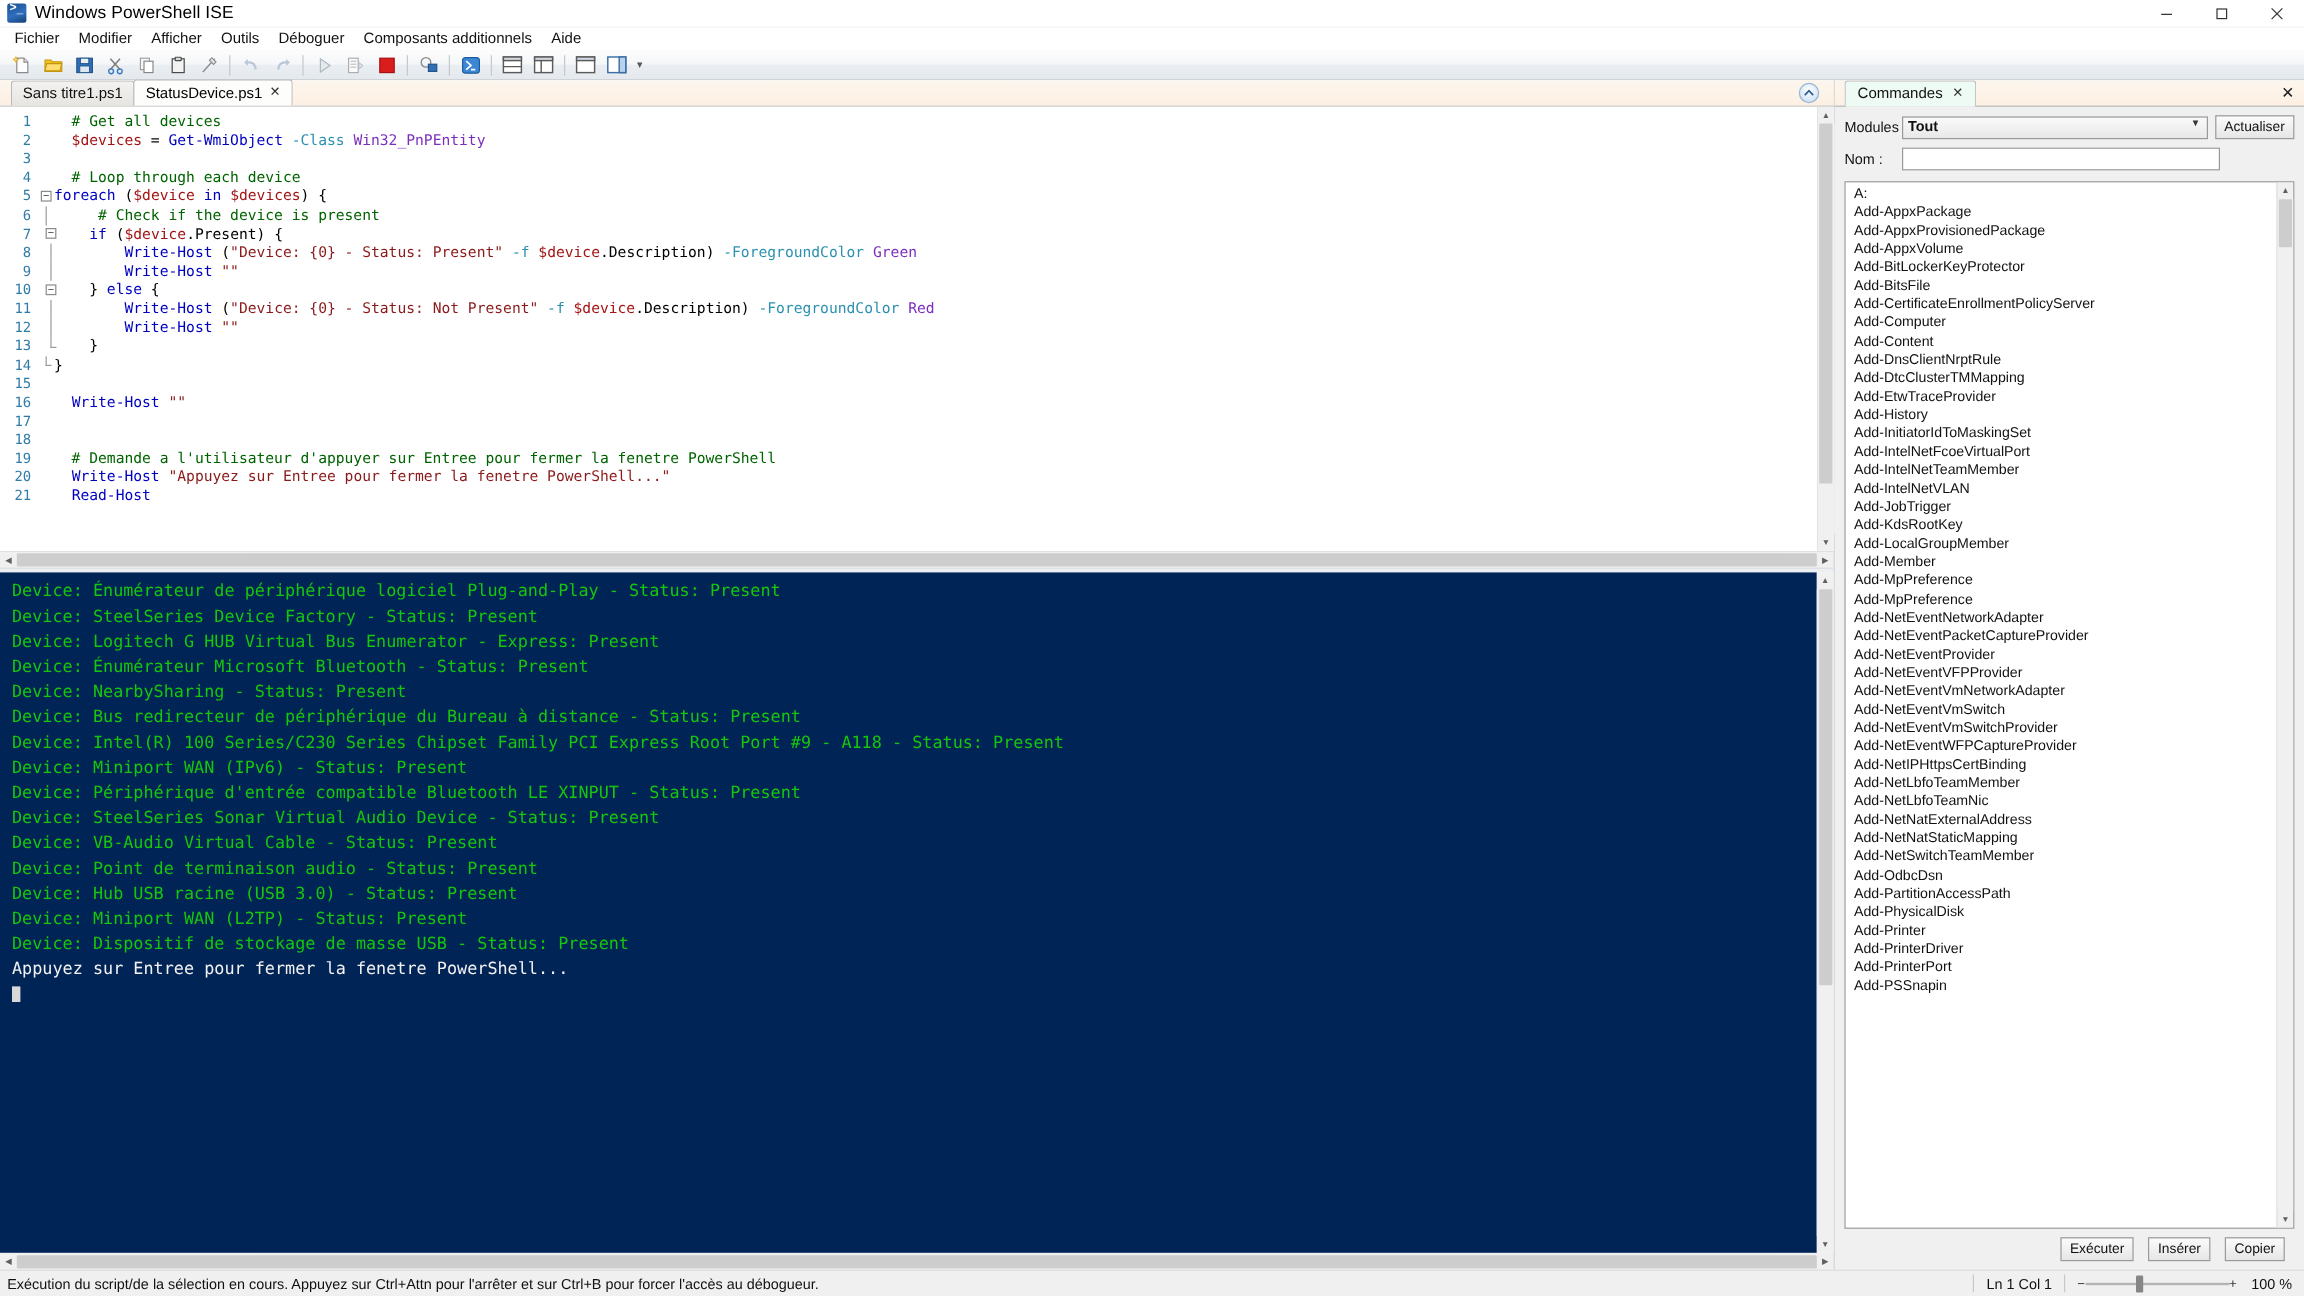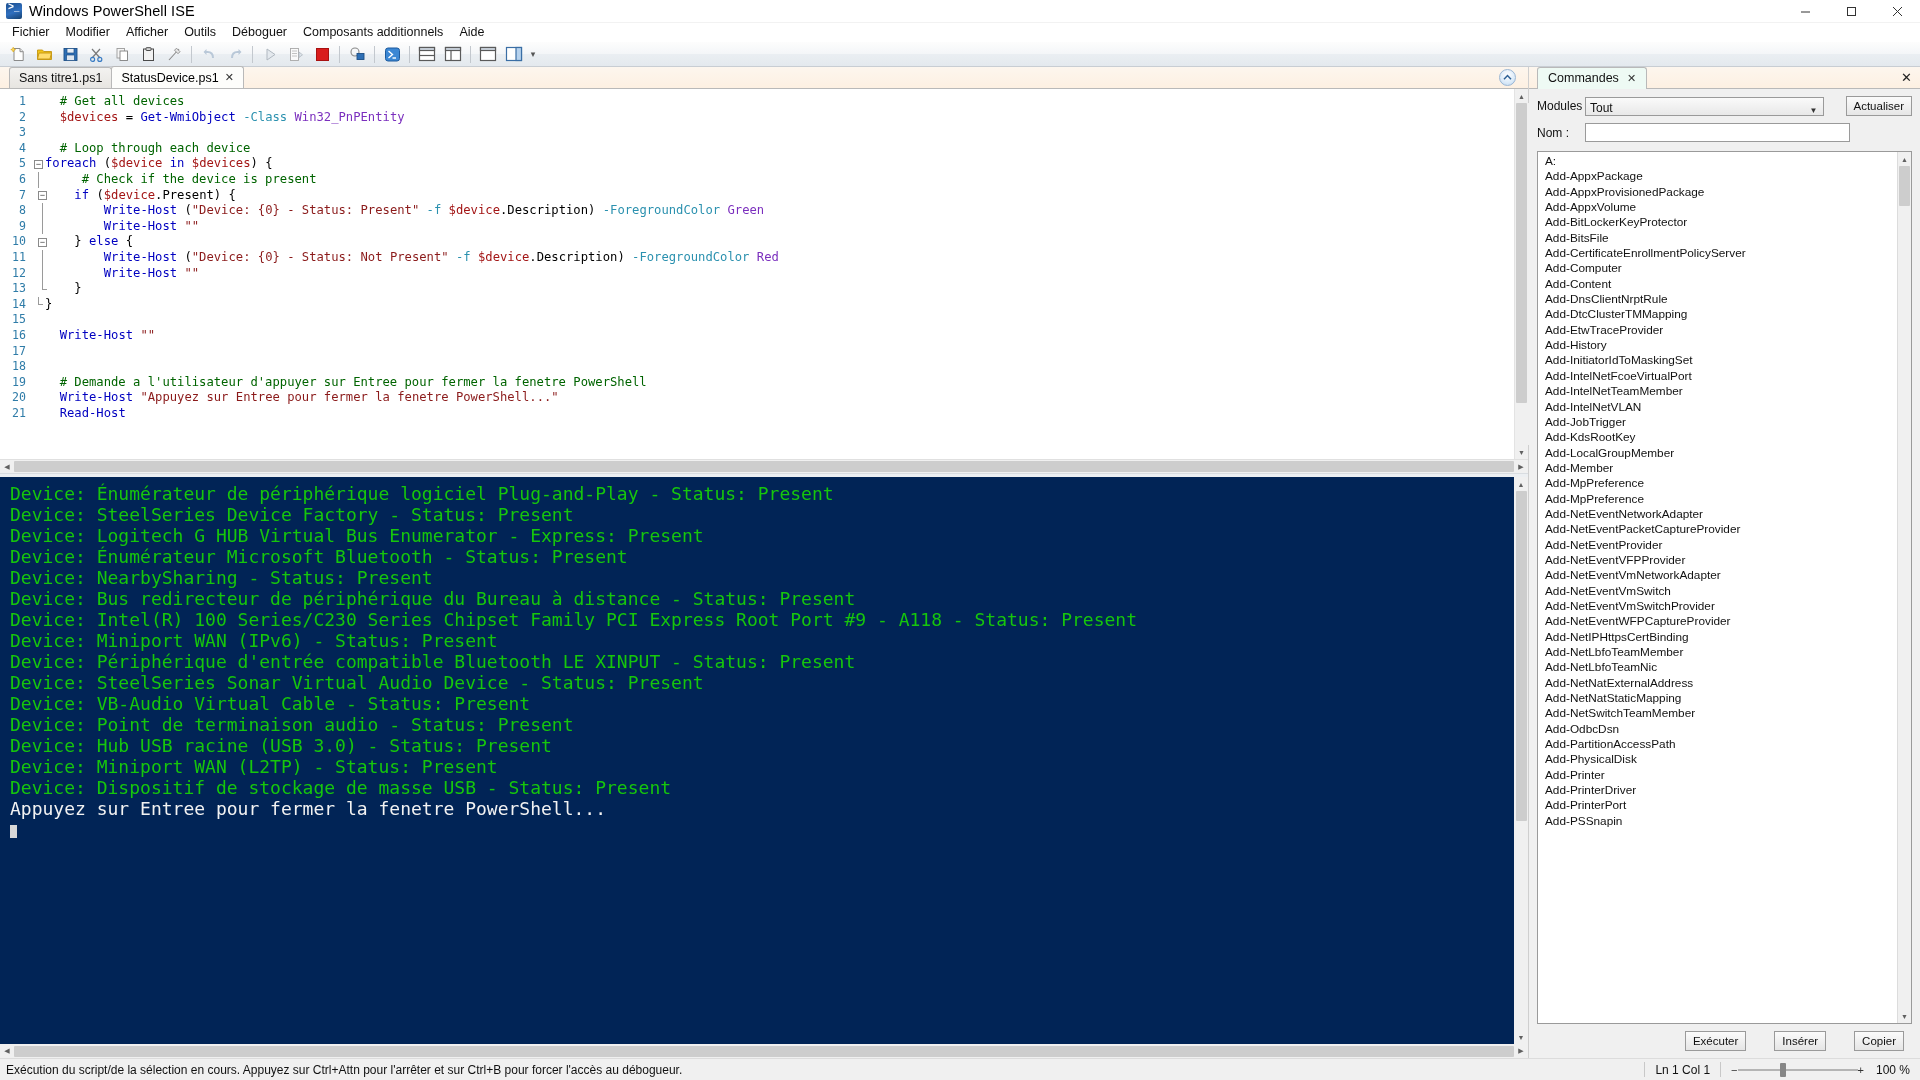--- a/index.html
+++ b/index.html
@@ -141,21 +141,21 @@
   .sb-thumb-h { height: 11px; background: #cdcdcd; border-radius: 1px; }
 
   
   .splitter { height: 4px; flex: 0 0 4px; background: #eceff2; border-top: 1px solid #d9dde1; }
 
   
   .console-wrap { flex: 1; display: flex; min-height: 0; position: relative; }
   .console {
     flex: 1; background: #012456; color: #16c60c;
     font-family: "DejaVu Sans Mono","Liberation Mono", monospace;
-    font-size: 18px; line-height: 21px;
+    font-size: 14px; line-height: 21px;
     padding: 6px 0 0 10px; overflow: hidden; min-width:0;
   }
   .cline { white-space: pre; }
   .cline.green { color: #16c60c; }
   .cline.white { color: #f2f2f2; }
   .caret { display:inline-block; width: 7px; height: 13px; background:#d8d8d8; vertical-align:-2px; }
   .con-vscroll {
     width: 14px; flex: 0 0 14px; background: #f0f0f0; display:flex; flex-direction: column; align-items:center;
   }
   .con-hscroll { height: 14px; flex: 0 0 14px; background: #f0f0f0; display:flex; align-items:center; }
@@ -175,27 +175,27 @@
     font-size: 12.5px; background: #eefaf4; border: 1px solid #b9b9b9; border-bottom: none;
     border-radius: 3px 3px 0 0; color: #111;
   }
   .pane-close { position: absolute; right: 8px; top: 3px; font-size: 13px; color: #222; }
   .cmd-body { flex: 1; display: flex; flex-direction: column; background: #f0f0f0; padding: 7px 8px 0 8px; min-height: 0; }
   .row { display: flex; align-items: center; margin-bottom: 7px; }
   .row-label { font-size: 12px; color: #111; width: 48px; flex: 0 0 48px; }
   .sel {
     flex: 1; height: 19px; background: linear-gradient(to bottom,#fafafa,#e8e8e8);
     border: 1px solid #9a9a9a; font-size: 12px; color: #111;
-    display: flex; align-items: flex-end; padding: 0 4px; position: relative;
+    display: flex; align-items: flex-start; padding: 0 4px; position: relative; font-weight: bold;
   }
   .sel .arrow { position: absolute; right: 5px; font-size: 8px; color: #333; }
   .btn {
     height: 20px; border: 1px solid #9a9a9a; background: linear-gradient(to bottom,#fbfbfb,#e6e6e6);
     font-size: 11.5px; color: #111; padding: 0 7px; display:flex; align-items:center; justify-content:center;
-    margin-left: 22px; white-space: nowrap;
+    margin-left: 6px; white-space: nowrap;
   }
   .txtin {
     flex: 1; height: 19px; background: #fff; border: 1px solid #9a9a9a; font-size: 12px; padding: 0 4px;
     display: flex; align-items: center;
   }
   .cmd-list-box {
     flex: 1; background: #fff; border: 1px solid #9a9a9a; margin-top: 2px;
     display: flex; min-height: 0; overflow: hidden;
   }
   .cmd-list { flex: 1; overflow: hidden; padding-top: 2px; }

